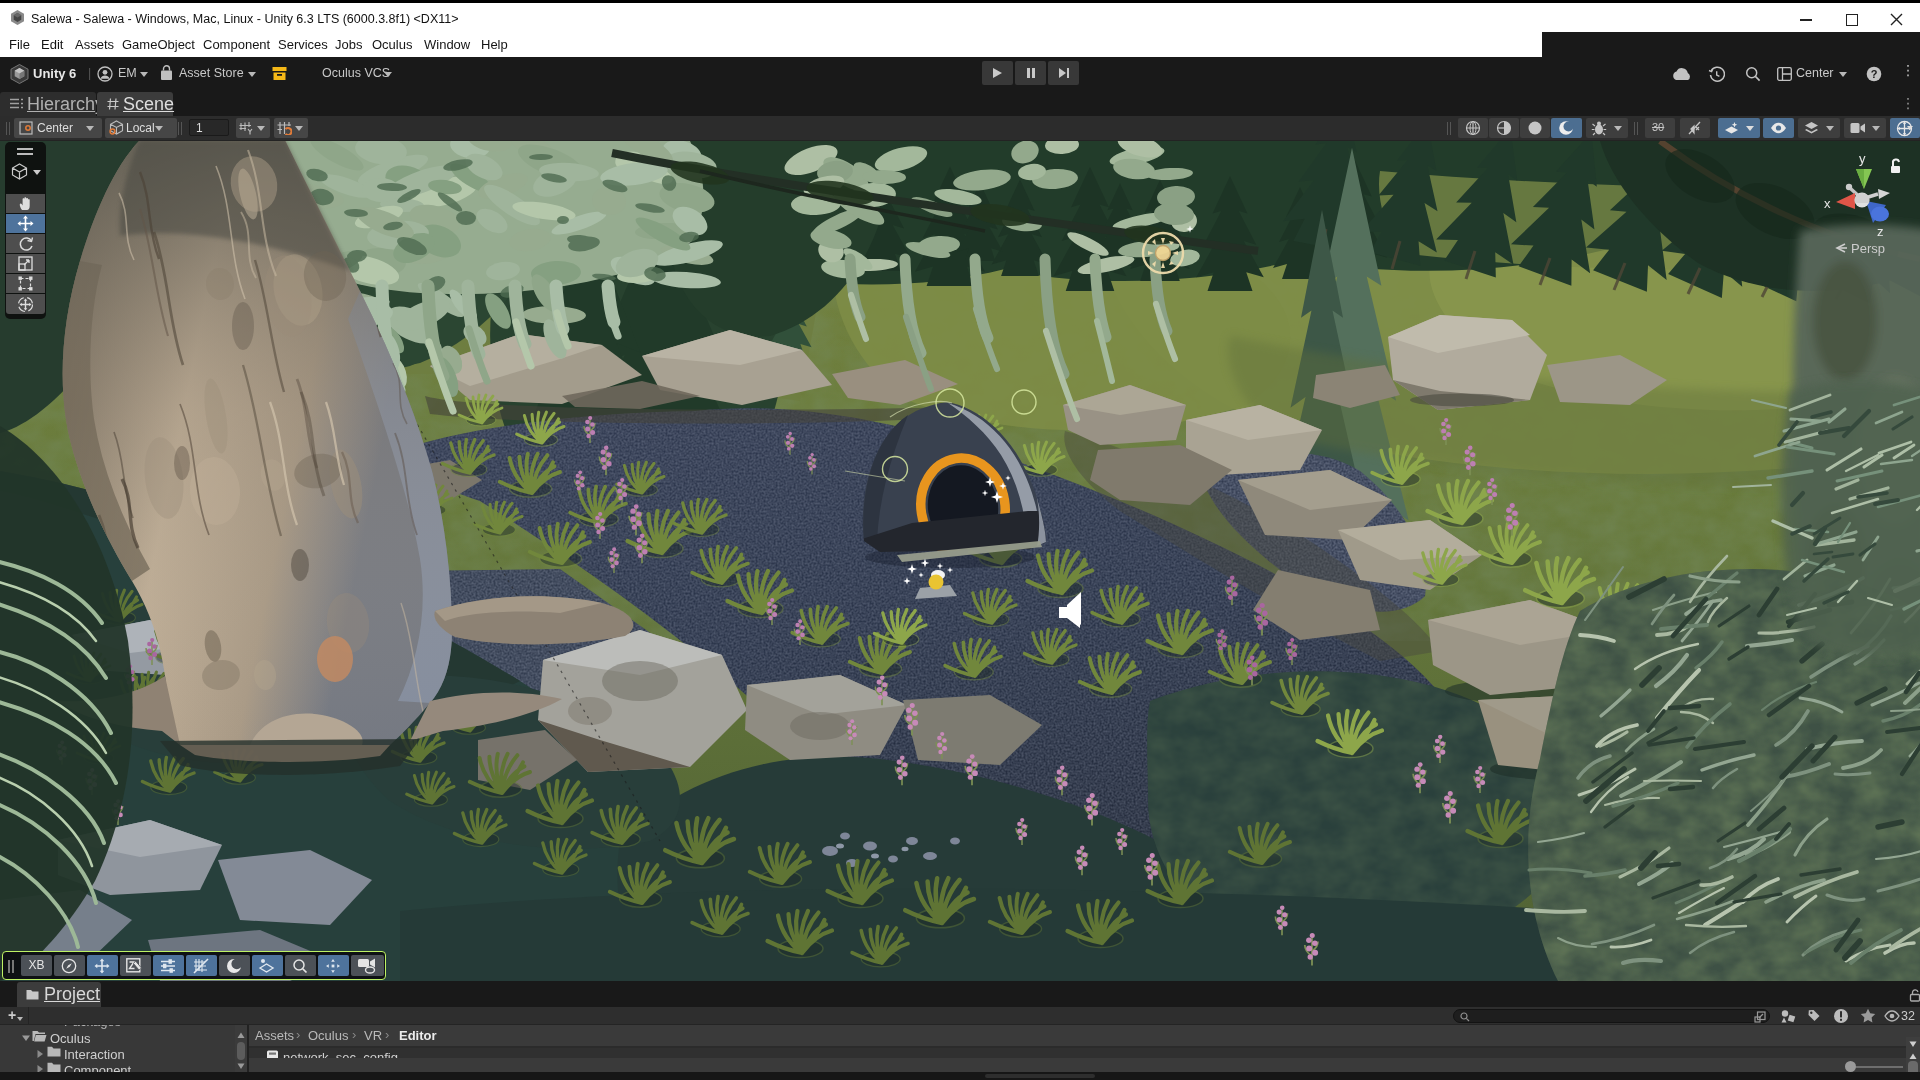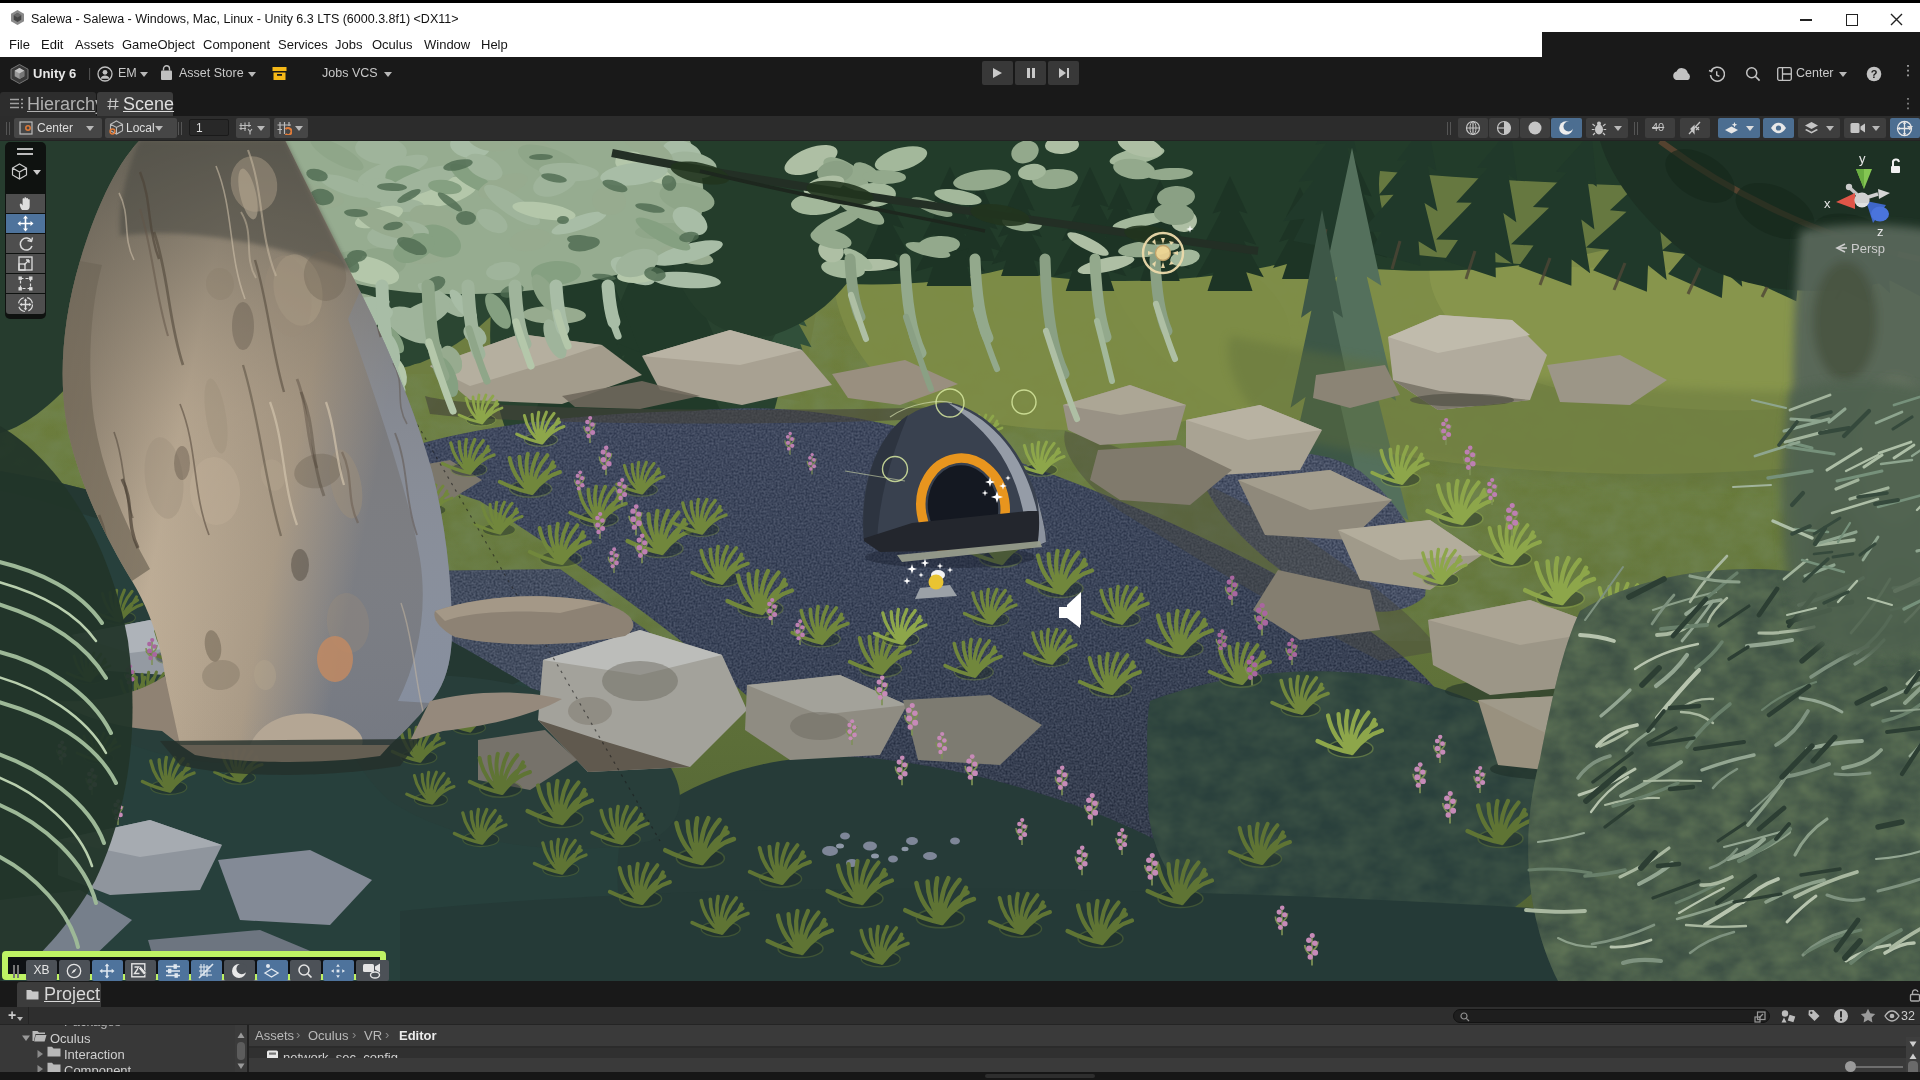--- a/index.html
+++ b/index.html
@@ -22,21 +22,21 @@
   
   #scenetb{position:absolute;left:0;top:116px;width:1920px;height:25px;background:#2c2c2c;border-bottom:1px solid #232323;box-sizing:border-box;}
   .stbtn{position:absolute;top:2px;height:20px;background:#464646;border-radius:2px;color:#ddd;font-size:12px;}
   .stbtn2{position:absolute;top:2px;height:20px;background:#3e3e3e;border-radius:2px;}
   
   #scene{position:absolute;left:0;top:141px;width:1920px;height:840px;background:#5e7038;overflow:hidden;}
   
   #tools{position:absolute;left:5px;top:142px;width:41px;height:177px;background:rgba(12,12,12,0.88);border-radius:5px;}
   .toolbtn{position:absolute;left:1px;width:39px;height:19px;background:#4e4e4e;}
   
-  #btoolbar{position:absolute;left:2px;top:951px;width:384px;height:29px;background:#0e1114;border-radius:4px;border:6px solid #bef264;box-sizing:border-box;}
+  #btoolbar{position:absolute;left:2px;top:951px;width:384px;height:29px;background:#0e1114;border-radius:4px;border:1px solid #bef264;box-sizing:border-box;}
   .bbtn{position:absolute;top:3px;width:31px;height:21px;border-radius:2px;}
   
   #projtabbar{position:absolute;left:16px;top:981px;width:1920px;height:24px;background:#191919;padding-left:39px;}
   #projtb{position:absolute;left:0;top:1007px;width:1920px;height:18px;background:#2e2e2e;border-bottom:1px solid #242424;box-sizing:border-box;}
   #projbody{position:absolute;left:0;top:1025px;width:1920px;height:55px;background:#3a3a3a;}
   .ptext{font-size:13px;color:#cfcfcf;}
 </style>
 </head>
 <body>
 <div id="topstrip"></div>
@@ -85,21 +85,21 @@
     <path d="M4.5 5.5 L4.5 3.8 A3 3 0 0 1 10.5 3.8 L10.5 5.5" fill="none" stroke="#c0c0c0" stroke-width="1.4"></path>
     <rect x="2" y="5.5" width="11" height="9.5" rx="1" fill="#c0c0c0"></rect>
   </svg>
   <span class="tbtext" style="left:179px">Asset Store</span>
   <div class="caret" style="left:248px;top:15px"></div>
   <svg class="abs" style="left:272px;top:9px" width="15" height="15" viewBox="0 0 15 15">
     <rect x="0.5" y="1" width="14" height="4" fill="#f5b817"></rect>
     <path d="M1.5 6.5 L13.5 6.5 L13.5 14 L1.5 14 Z" fill="#f5b817"></path>
     <rect x="5" y="8" width="5" height="1.8" fill="#191919"></rect>
   </svg>
-  <span class="tbtext" style="left:322px">Jobs VCS</span>
+  <span class="tbtext" style="left:322px">Oculus VCS</span>
   <div class="caret" style="left:384px;top:15px"></div>
   <div class="playbtn" style="left:982px"></div>
   <div class="playbtn" style="left:1015px"></div>
   <div class="playbtn" style="left:1048px"></div>
   <svg class="abs" style="left:991px;top:10px" width="12" height="12" viewBox="0 0 12 12">
       <path d="M2 1 L11 6 L2 11 Z" fill="#c9c9c9"></path>
     </svg>
   <svg class="abs" style="left:1025px;top:10px" width="12" height="12" viewBox="0 0 12 12">
       <rect x="2" y="1" width="3" height="10" fill="#c9c9c9"></rect>
       <rect x="7" y="1" width="3" height="10" fill="#c9c9c9"></rect>
@@ -215,21 +215,21 @@
     <svg class="abs" style="left:5px;top:2px" width="16" height="16" viewBox="0 0 16 16">
       <ellipse cx="8" cy="9.5" rx="4" ry="5" fill="#c5c5c5"></ellipse>
         <circle cx="8" cy="3.5" r="2" fill="#c5c5c5"></circle>
       <path d="M4 6 L1.5 4 M12 6 L14.5 4 M3.5 9.5 L0.8 9.5 M12.5 9.5 L15.2 9.5 M4 13 L2 15 M12 13 L14 15" stroke="#c5c5c5" stroke-width="1.2"></path>
     </svg>
     <div class="caret" style="left:28px;top:8px"></div>
   </div>
   <div class="abs" style="left:1634px;top:6px;width:1px;height:13px;background:#555"></div>
   <div class="abs" style="left:1637px;top:6px;width:1px;height:13px;background:#555"></div>
   <div class="stbtn2" style="left:1645px;width:30px;color:#c5c5c5;font-size:11px">
-    <span class="abs" style="left:7px;top:3px;text-decoration:line-through">40</span>
+    <span class="abs" style="left:7px;top:3px;text-decoration:line-through">30</span>
   </div>
   <div class="stbtn2" style="left:1680px;width:30px">
     <svg class="abs" style="left:7px;top:3px" width="16" height="14" viewBox="0 0 16 14">
         <path d="M2 13 L13 1" stroke="#c5c5c5" stroke-width="1.3"></path>
         <path d="M4 8 L7 5 L7 12 Z M9 6 L12 9 M12 6 L9 9" stroke="#c5c5c5" stroke-width="1.2" fill="#c5c5c5"></path>
       </svg>
   </div>
   <div class="stbtn2" style="left:1718px;width:42px;background:#4c6e91">
     <svg class="abs" style="left:6px;top:3px" width="15" height="15" viewBox="0 0 15 15">
         <path d="M1 9 L7.5 5.5 L14 9 L7.5 12.5 Z" fill="#e8e8e8"></path>

